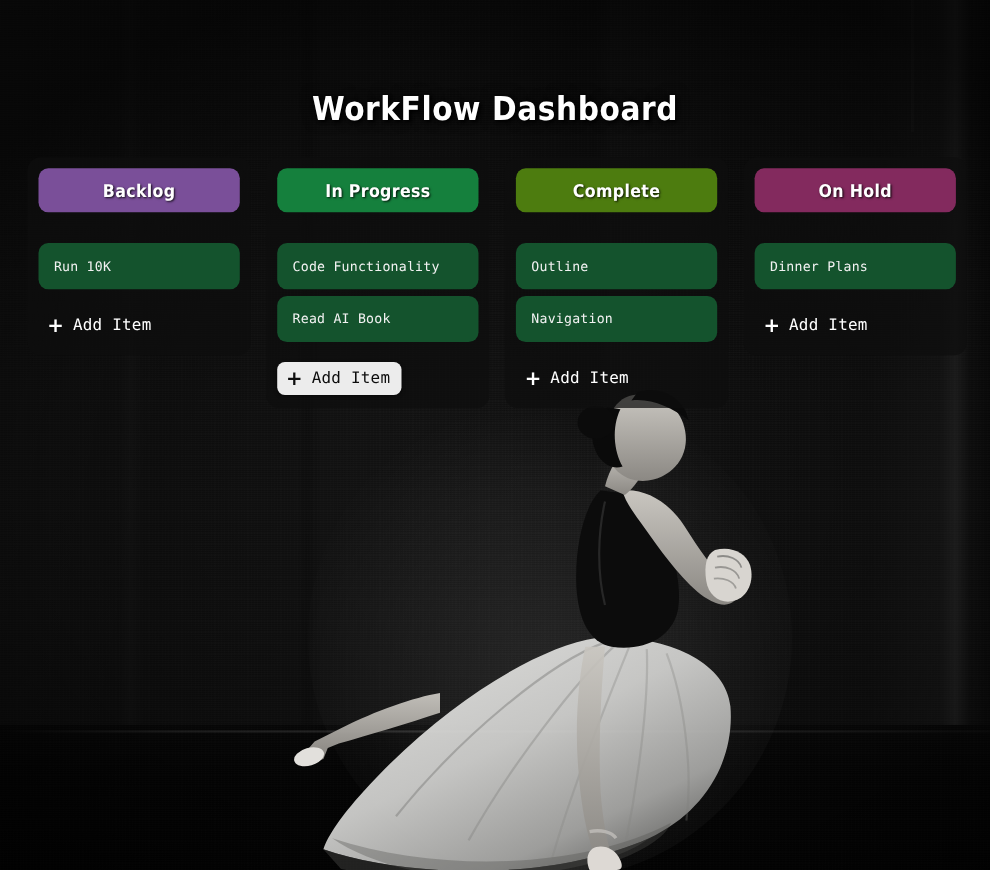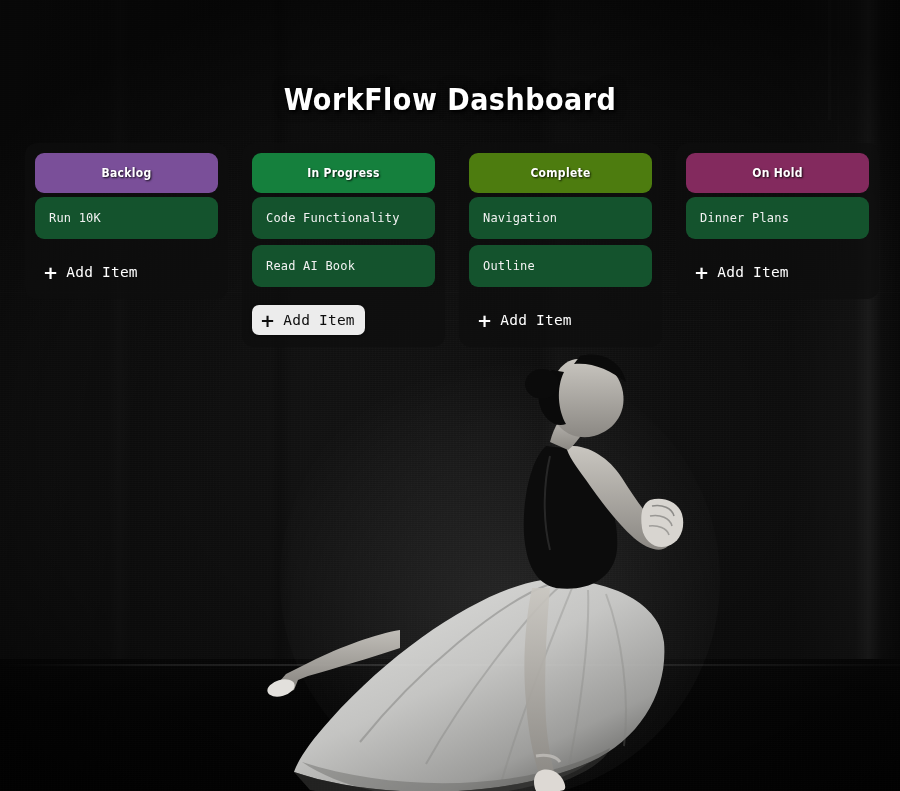--- a/index.html
+++ b/index.html
@@ -114,24 +114,24 @@
   .col-header {
     height: 40px;
     border-radius: 9px;
     display: flex;
     align-items: center;
     justify-content: center;
     color: #ffffff;
     font-family: "DejaVu Sans", sans-serif;
     font-weight: bold;
     font-stretch: condensed;
-    font-size: 12px;
+    font-size: 16px;
     letter-spacing: .3px;
     text-shadow: 1px 1px 2px rgba(0,0,0,.85);
-    margin-bottom: 4px;
+    margin-bottom: 28px;
   }
   .card {
     background: #14532d;
     border-radius: 9px;
     height: 42px;
     display: flex;
     align-items: center;
     padding: 0 14px;
     box-sizing: border-box;
     margin-bottom: 6px;
@@ -265,22 +265,22 @@
         <span>Add Item</span>
       </button></div>
     <div class="column"><div class="col-header" style="background: #15803d;">In Progress</div><div>
         <div class="card">Code Functionality</div>
         <div class="card">Read AI Book</div>
       </div><button class="add-item hover">
         <span class="plus">+</span>
         <span>Add Item</span>
       </button></div>
     <div class="column"><div class="col-header" style="background: #4d7c0f;">Complete</div><div>
+        <div class="card">Outline</div>
         <div class="card">Navigation</div>
-        <div class="card">Outline</div>
       </div><button class="add-item">
         <span class="plus">+</span>
         <span>Add Item</span>
       </button></div>
     <div class="column"><div class="col-header" style="background: rgb(131, 42, 94); text-align: right;">On Hold</div><div>
         <div class="card">Dinner Plans</div>
       </div><button class="add-item">
         <span class="plus">+</span>
         <span>Add Item</span>
       </button></div>

